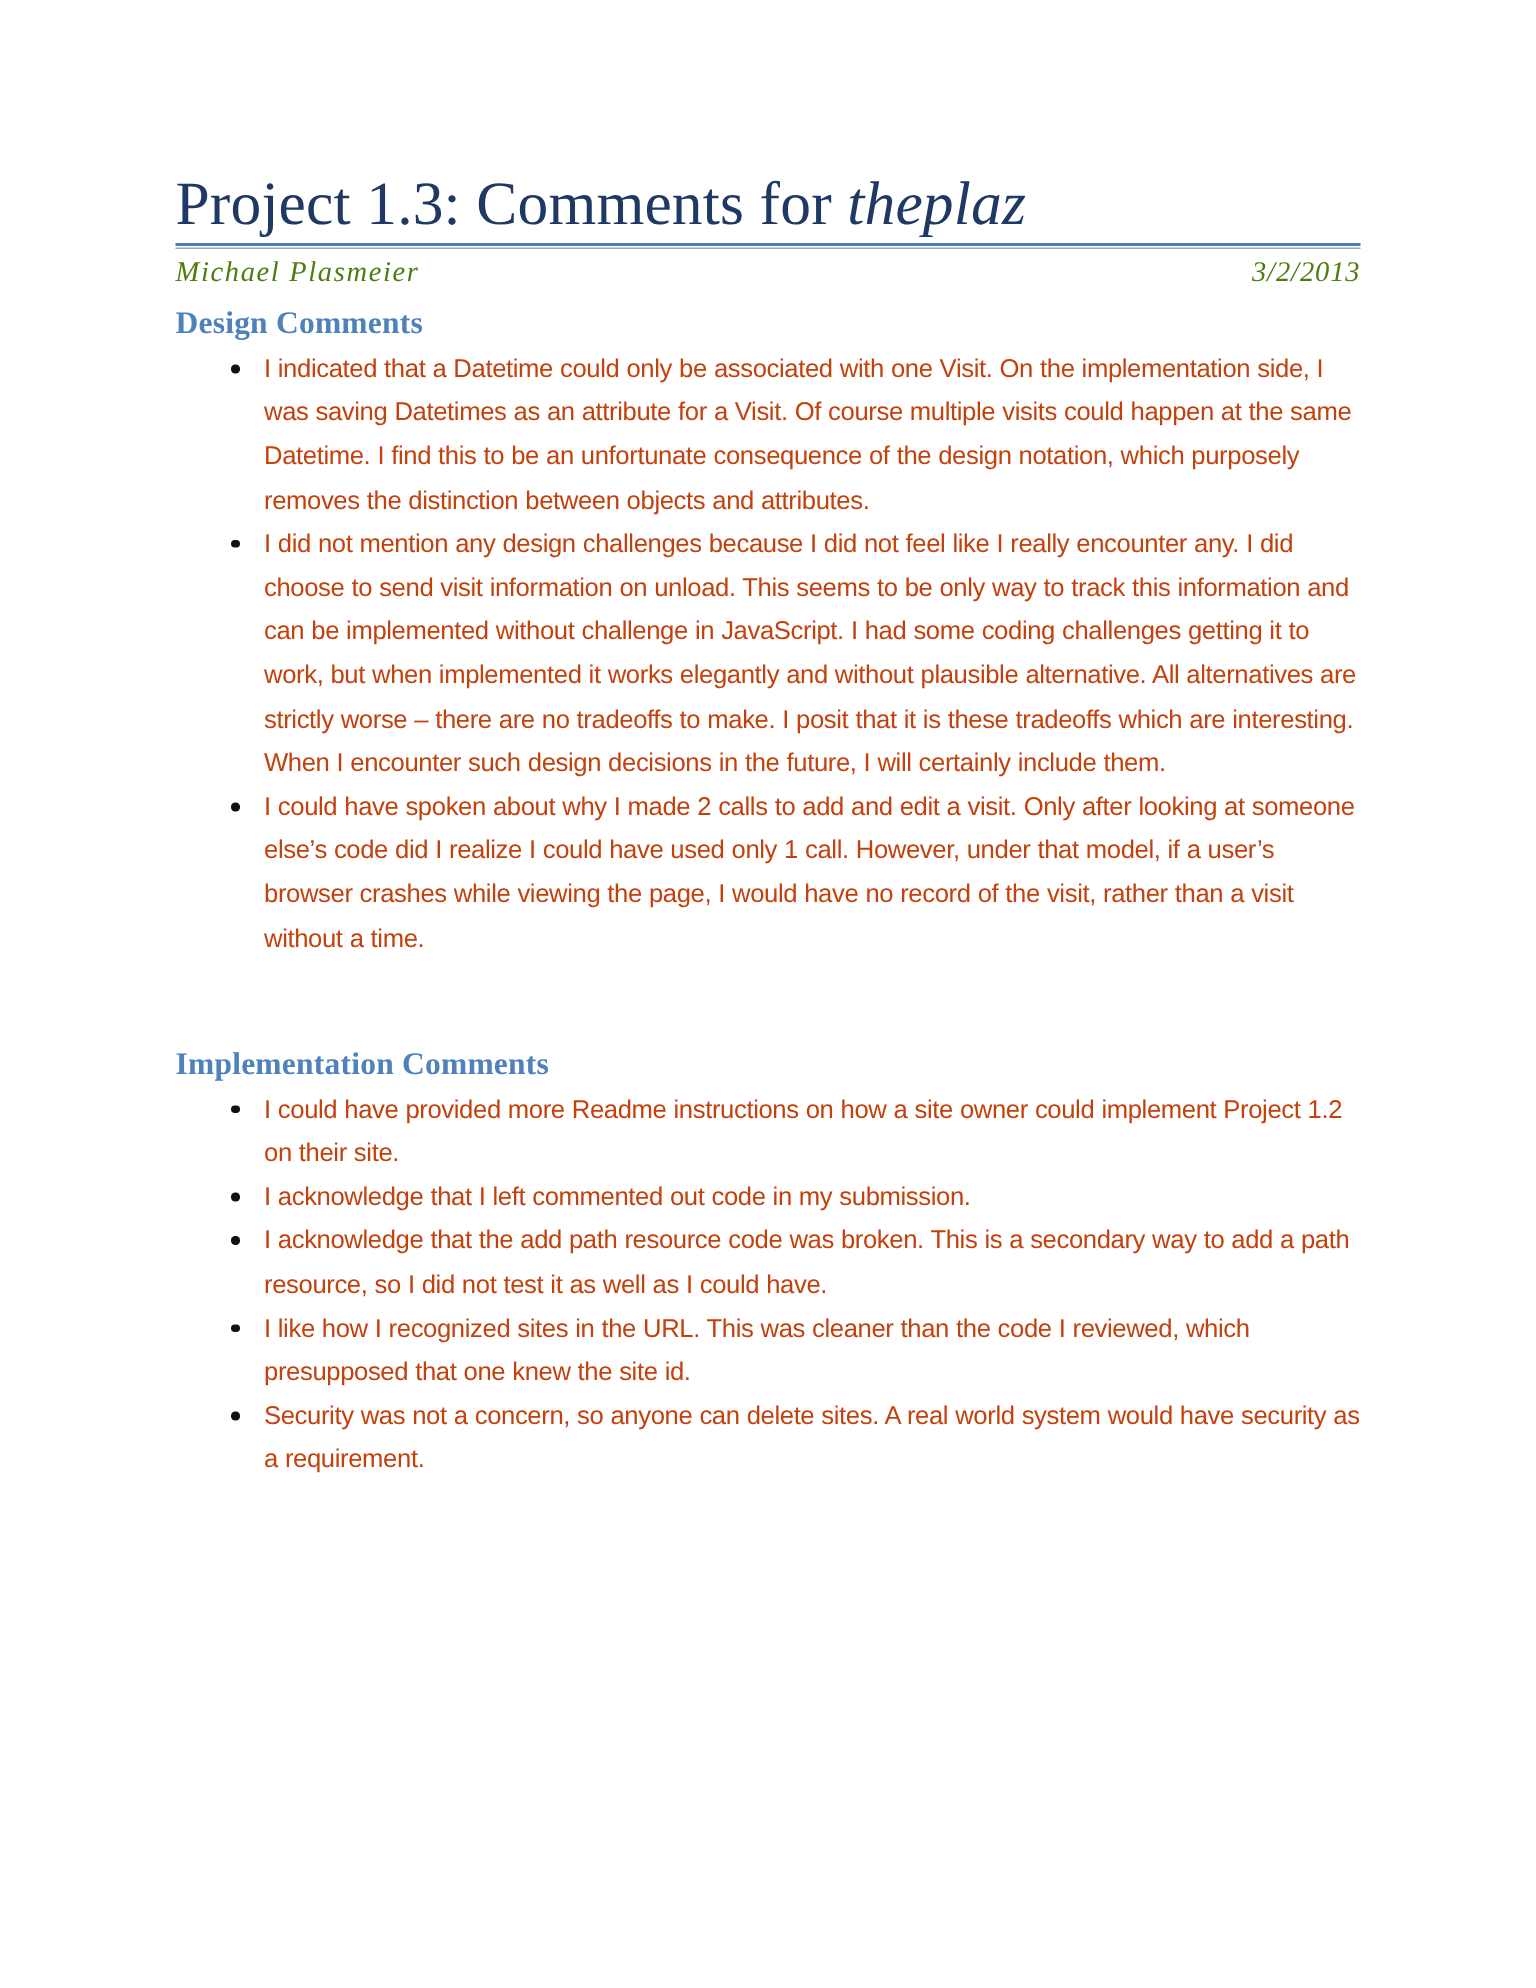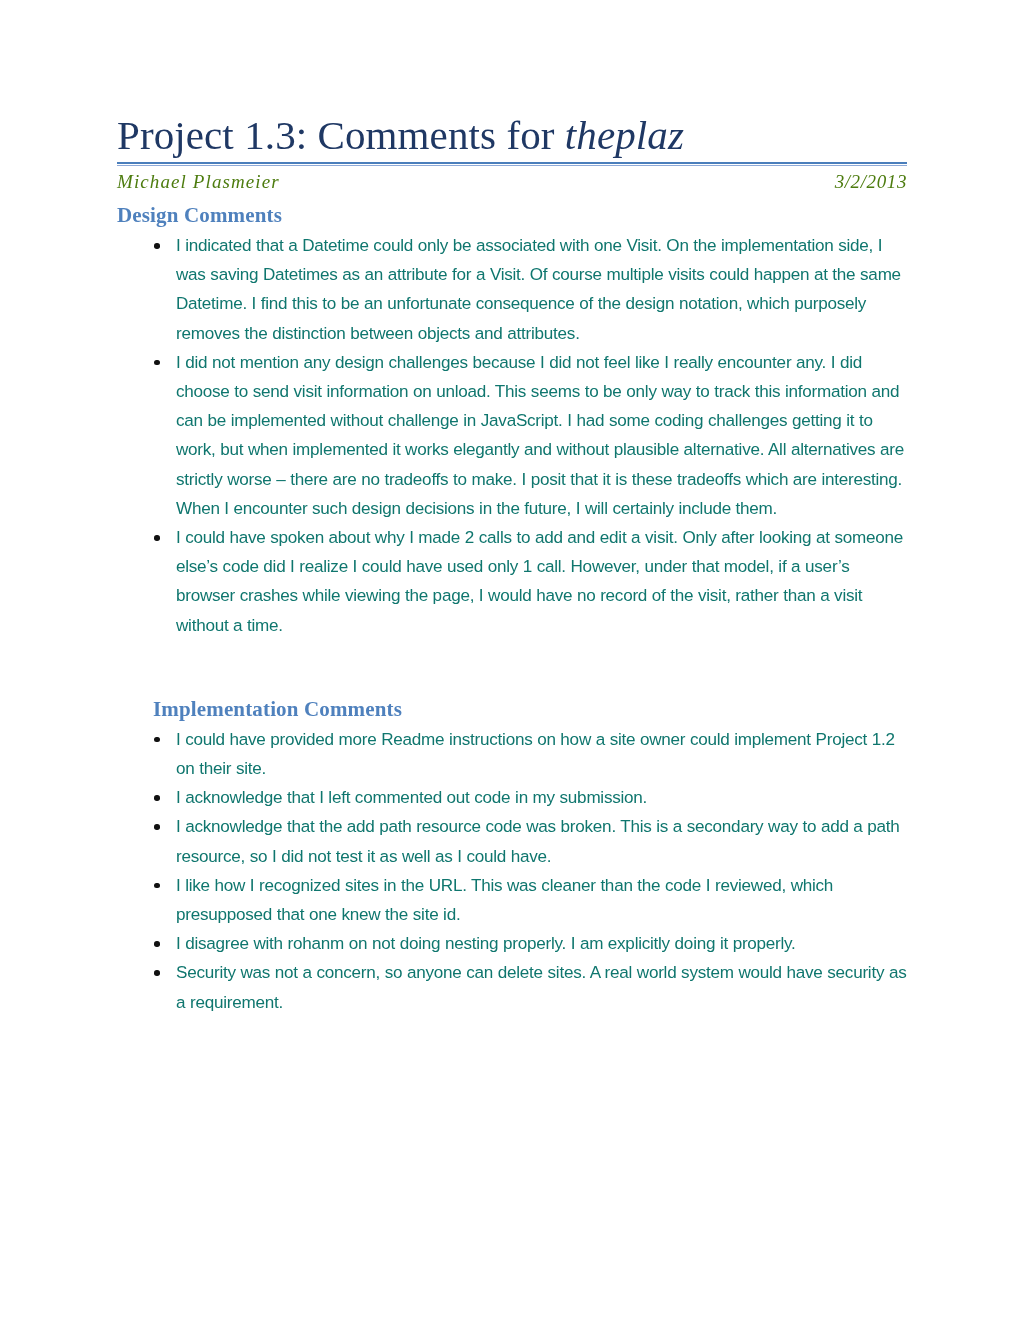--- a/index.html
+++ b/index.html
@@ -81,36 +81,35 @@
     font-family: "Liberation Serif", serif;
     font-weight: bold;
     font-size: 21px;
     line-height: 28px;
     color: #4f81bd;
     letter-spacing: 0.15px;
     margin: 6px 0 2px 0;
   }
   .section-heading.spaced-top {
     margin-top: 55px;
-    margin-left: 36px;
   }
 
   
   ul.bullets {
     list-style: none;
     margin: 0;
     padding: 0;
   }
   ul.bullets > li {
     position: relative;
     padding-left: 59px;
     font-family: "Liberation Sans", sans-serif;
     font-size: 17.1px;
     line-height: 29.2px;
-    color: #0f766e;
+    color: #c2410c;
     letter-spacing: -0.25px;
     word-spacing: 0.2px;
     margin: 0;
     text-align: left;
   }
   ul.bullets > li::before {
     content: "";
     position: absolute;
     left: 37px;
     top: 12px;
@@ -147,19 +146,18 @@
       </ul>
     </div>
 
     <div class="section-block">
       <div class="section-heading spaced-top">Implementation Comments</div>
       <ul class="bullets">
         <li>I could have provided more Readme instructions on how a site owner could implement Project 1.2 on their site.</li>
         <li>I acknowledge that I left commented out code in my submission.</li>
         <li>I acknowledge that the add path resource code was broken.  This is a secondary way to add a path resource, so I did not test it as well as I could have.</li>
         <li>I like how I recognized sites in the URL.  This was cleaner than the code I reviewed, which presupposed that one knew the site id.</li>
-        <li>I disagree with rohanm on not doing nesting properly.  I am explicitly doing it properly.</li>
         <li>Security was not a concern, so anyone can delete sites.  A real world system would have security as a requirement.</li>
       </ul>
     </div>
 
   </div>
 </div>
 
 </body></html>

